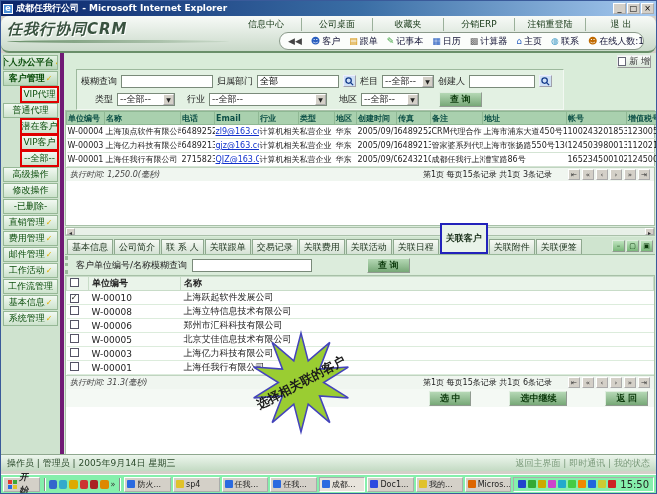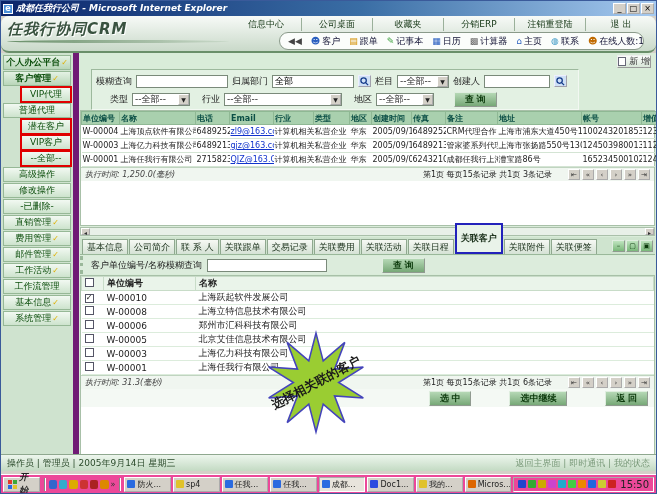--- a/index.html
+++ b/index.html
@@ -7,21 +7,21 @@
   #screen {
     position:relative; width:657px; height:494px; background:#d4d0c8;
     border:1px solid #3a5a9a; overflow:hidden; font-size:9px; color:#222;
   }
   
   .titlebar { height:15px; background:linear-gradient(to right,#0a246a,#3a6ea5 55%,#a6caf0);
     display:flex; align-items:center; padding:0 2px; color:#fff; }
   .titlebar .appicon { width:10px; height:10px; background:#4a90d9; border:1px solid #fff;
     margin-right:3px; display:inline-flex; align-items:center; justify-content:center;
     font-size:8px; color:#fff; font-weight:bold; }
-  .titlebar .title { font-weight:bold; font-size:9px; flex:1; white-space:nowrap; overflow:hidden;font-style:italic; }
+  .titlebar .title { font-weight:bold; font-size:9px; flex:1; white-space:nowrap; overflow:hidden; }
   .winbtns { display:flex; gap:1px; }
   .winbtn { width:13px; height:11px; background:#d4d0c8; border:1px outset #fff;
     font-size:8px; line-height:9px; text-align:center; color:#000; }
   
   .appheader { height:37px; background:linear-gradient(#f7faf7,#c9d9c9); position:relative;
     border-bottom:2px solid #6a8f6a;border-radius:8px; }
   .logo { position:absolute; left:6px; top:4px; width:222px; height:30px; }
   .logo .logotext { font-size:15px; font-weight:bold; font-style:italic; color:#39523f;
     letter-spacing:1px; text-shadow:1px 1px 0 #ffffff; }
   .logo .swoosh { height:3px; background:linear-gradient(to right,#6a8f6a,#c9d9c9);
@@ -30,21 +30,21 @@
   .menuitem { flex:1; text-align:center; font-size:9px; color:#113311; white-space:nowrap;
     border-right:1px solid #9ab09a; cursor:default; }
   .menuitem:last-child { border-right:none; }
   .toolrow { margin-left:278px; margin-right:12px; height:18px; border:1px solid #8a9a8a;
     border-radius:9px; background:#fbfdfb; display:flex; align-items:center;
     padding:0 8px; gap:9px; }
   .toolitem { display:flex; align-items:center; gap:2px; white-space:nowrap; font-size:9px; color:#113; }
   .ticon { font-size:9px; line-height:9px; }
   
   .appbody { position:absolute; top:52px; left:0; right:0; height:403px; display:flex; }
-  .sidebar { width:78px; background:#cfe3cf; border-right:6px solid #701a75; padding:1px; }
+  .sidebar { width:63px; background:#cfe3cf; border-right:4px solid #701a75; padding:1px; }
   .sideitem { height:15px; margin:1px 1px; background:linear-gradient(#f2f9f2,#cde3cd);
     border:1px solid #96b896; font-size:9px; color:#0a4d0a; display:flex;
     align-items:center; justify-content:center; gap:1px; white-space:nowrap; overflow:hidden; }
   .sideitem.hdr { background:linear-gradient(#e4f2e4,#b9d6b9); font-weight:bold; }
   .sideitem.red { outline:2px solid #e00000; outline-offset:-1px;margin-left:19px; }
   .sarrow { color:#e0b000; font-size:8px; }
   .main { flex:1; background:#d9ecd9; position:relative; overflow:hidden; }
   
   .newbtn { position:absolute; top:2px; right:5px; height:13px; padding:0 0;
     background:linear-gradient(#fafcfa,#d8e6d8); border:1px outset #eee; display:flex;
@@ -113,21 +113,21 @@
     padding:1px 6px; gap:0; background:#f4f9f4; }
   .btnrow .greenbtn { margin-left:38px; }
   
   .star { position:absolute; left:170px; top:276px; width:134px; height:108px; z-index:9; }
   
   .appstatus { position:absolute; bottom:22px; left:0; right:0; height:17px;
     background:linear-gradient(#edf6ed,#c3dac3); border-top:1px solid #8fa88f;
     display:flex; align-items:center; justify-content:space-between; padding:0 6px;
     font-size:9px; color:#2a4a2a; }
   .statusright { color:#7a9a7a; }
-  .taskbar { position:absolute; bottom:0; left:0; right:0; height:19px; background:#ec4899;
+  .taskbar { position:absolute; bottom:0; left:0; right:0; height:19px; background:#86efac;
     border-top:1px solid #fff; display:flex; align-items:center; padding:6px 2px; gap:2px; }
   .startbtn { height:15px; padding:0 4px; background:#d4d0c8; border:1px outset #fff;
     display:flex; align-items:center; gap:2px; font-weight:bold; font-size:9px; font-style:italic; }
   .winflag { width:9px; height:9px; display:grid; grid-template-columns:4px 4px; gap:1px; }
   .winflag span { width:4px; height:4px; display:block; }
   .qlicon { width:9px; height:9px; display:inline-block; border-radius:2px; }
   .vsep { width:1px; height:13px; background:#888; margin:0 2px; box-shadow:1px 0 0 #fff; }
   .taskbtn { width:50px; height:15px; background:#d4d0c8; border:1px outset #fff;
     display:flex; align-items:center; gap:2px; padding:0 2px; font-size:8px;
     white-space:nowrap; overflow:hidden; }

